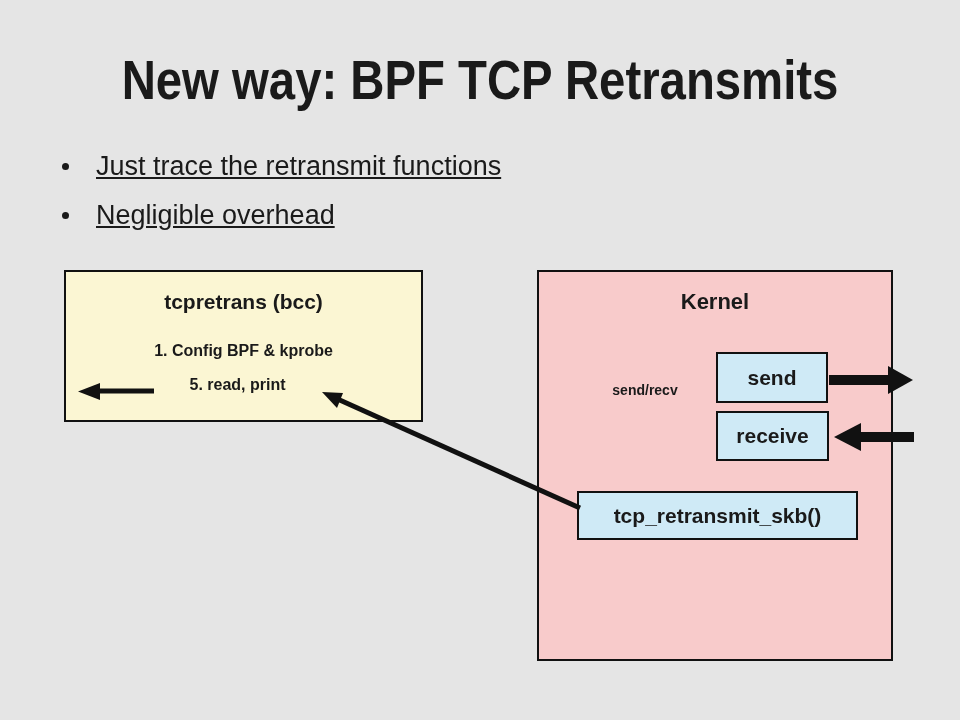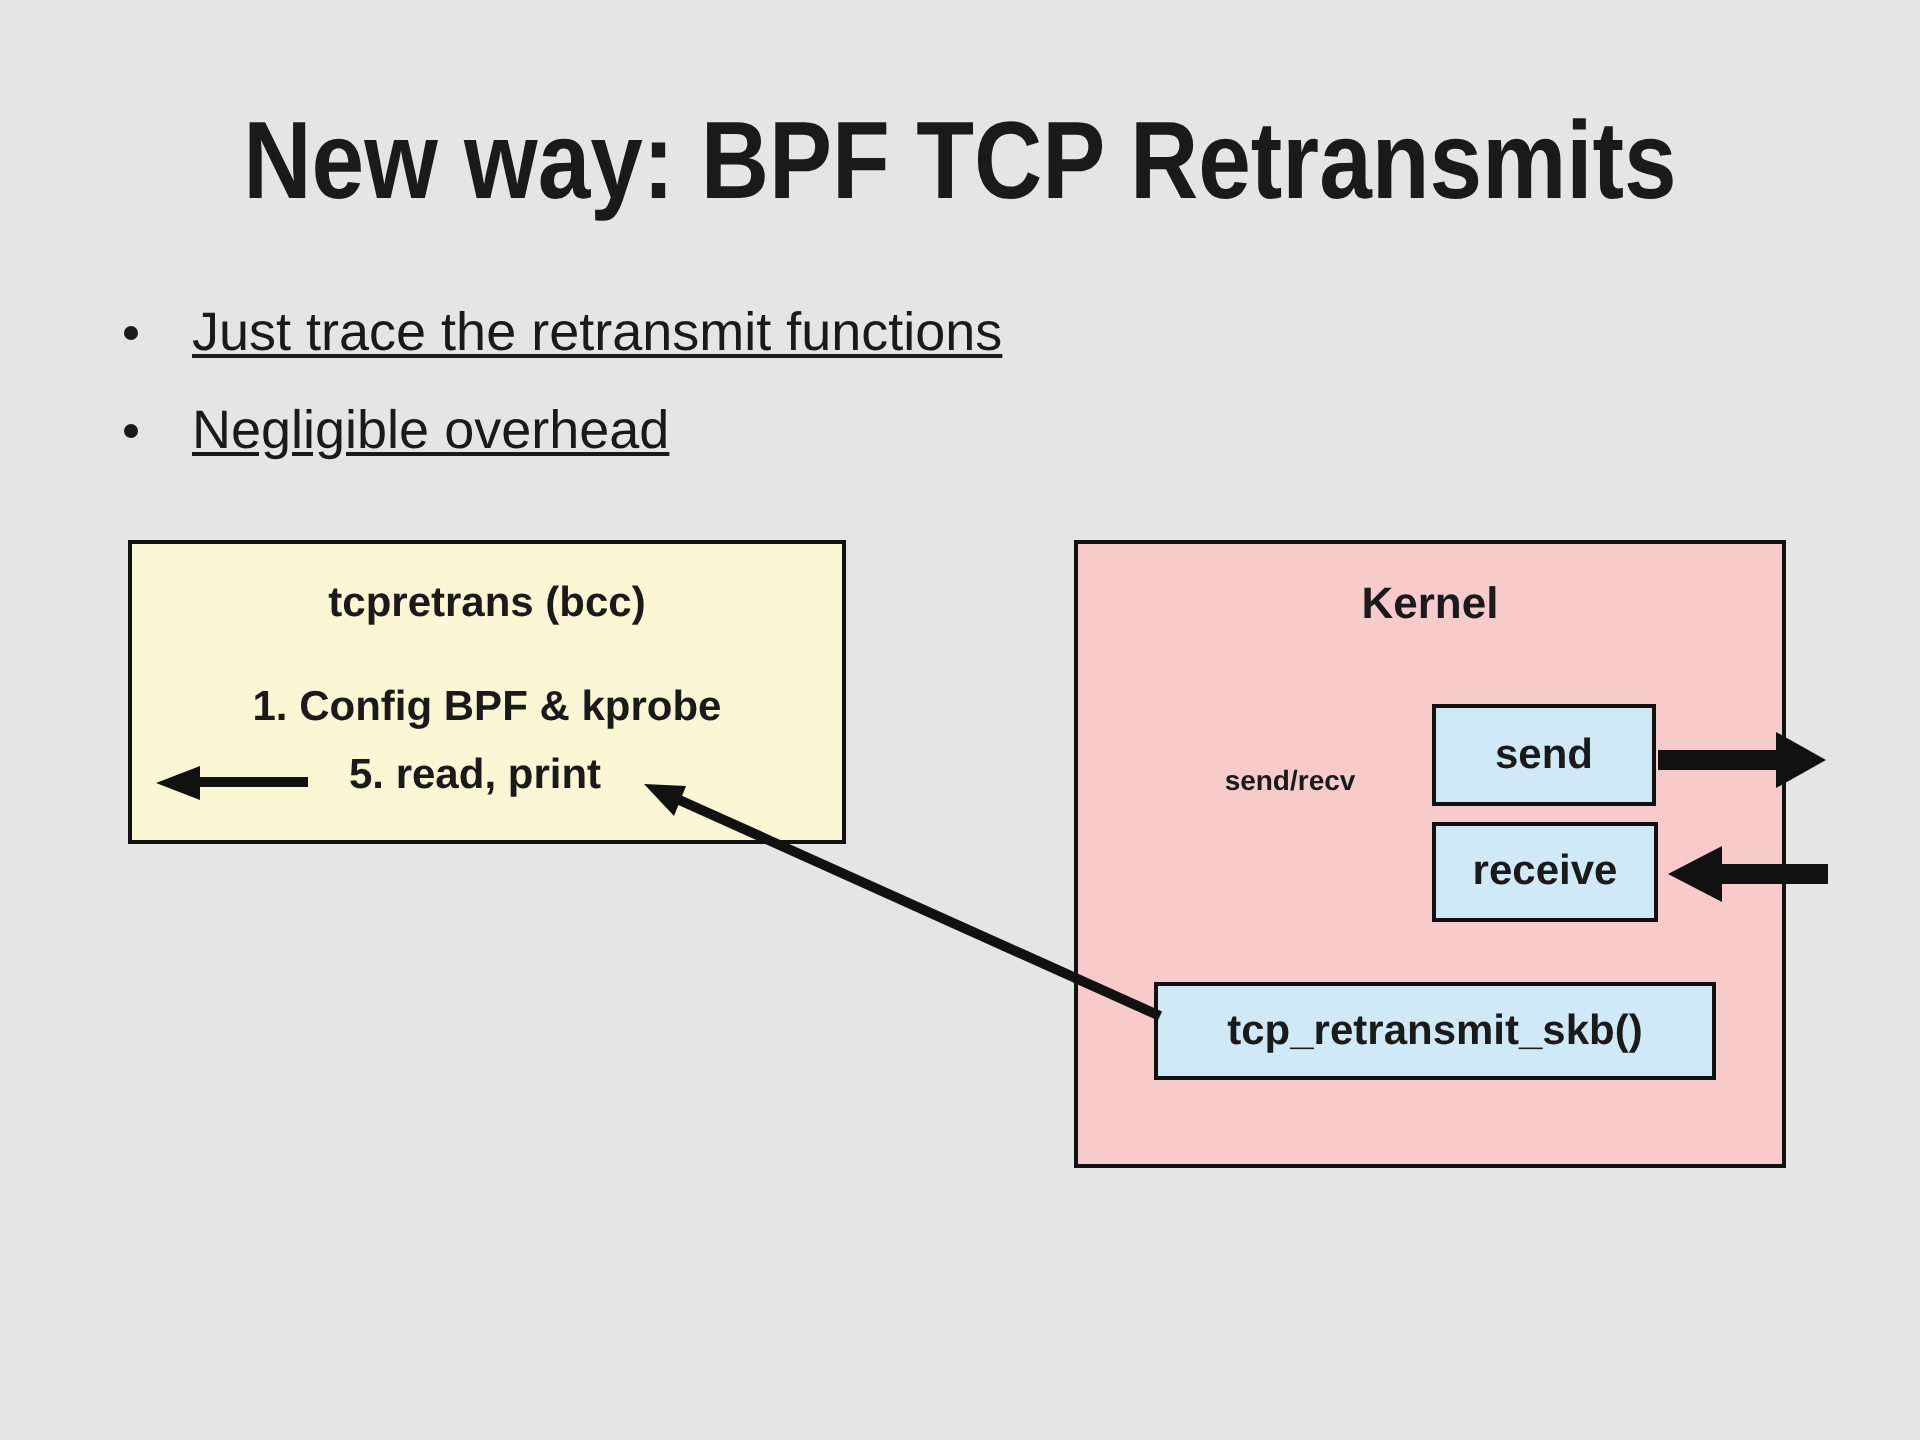--- a/index.html
+++ b/index.html
@@ -20,26 +20,26 @@
   .bullets { position:absolute; left:56px; top:150px; margin:0; padding:0; list-style:none; font-size:27px; }
   .bullets li { position:relative; padding-left:40px; margin-bottom:16px; line-height:33px; white-space:nowrap;text-decoration:underline; }
   .bullets .dot { position:absolute; left:6px; top:13px; width:7px; height:7px; border-radius:50%; background:var(--text,#1a1a1a); }
 
   
   .box { position:absolute; border:2.5px solid var(--border,#111); box-sizing:border-box;padding-left:23px; }
 
   
   .toolbox { left:64px; top:270px; width:359px; height:152px; background:var(--tool-box-fill,#fbf6d3); }
   .tb-title { position:absolute; top:18px; left:0; width:100%; text-align:center; font-weight:700; font-size:21px; }
-  .tb-step  { position:absolute; left:0; width:100%; text-align:center; font-weight:700; font-size:21px; white-space:nowrap; }
+  .tb-step  { position:absolute; left:0; width:100%; text-align:center; font-weight:700; font-size:16px; white-space:nowrap; }
   .tb-step1 { top:70px; }
   .tb-step2 { top:104px; left:-6px; }
 
   
-  .kernel { left:537px; top:270px; width:356px; height:314px; background:var(--kernel-fill,#f8cbcb); }
+  .kernel { left:537px; top:270px; width:356px; height:391px; background:var(--kernel-fill,#f8cbcb); }
   .k-title { position:absolute; top:17px; left:0; width:100%; text-align:center; font-weight:700; font-size:22px; }
   .k-side  { position:absolute; left:42px; top:99px; width:128px; text-align:center; font-weight:700; font-size:14px; line-height:39px; }
 
   
   .fn {
     position:absolute; display:flex; align-items:center; justify-content:center;
     background:var(--function-fill,#cfeaf6); border:2.5px solid var(--border,#111);
     box-sizing:border-box; font-weight:700; font-size:21px; white-space:nowrap;
   }
   .fn-send { left:177px; top:80px;  width:112px; height:51px; }

